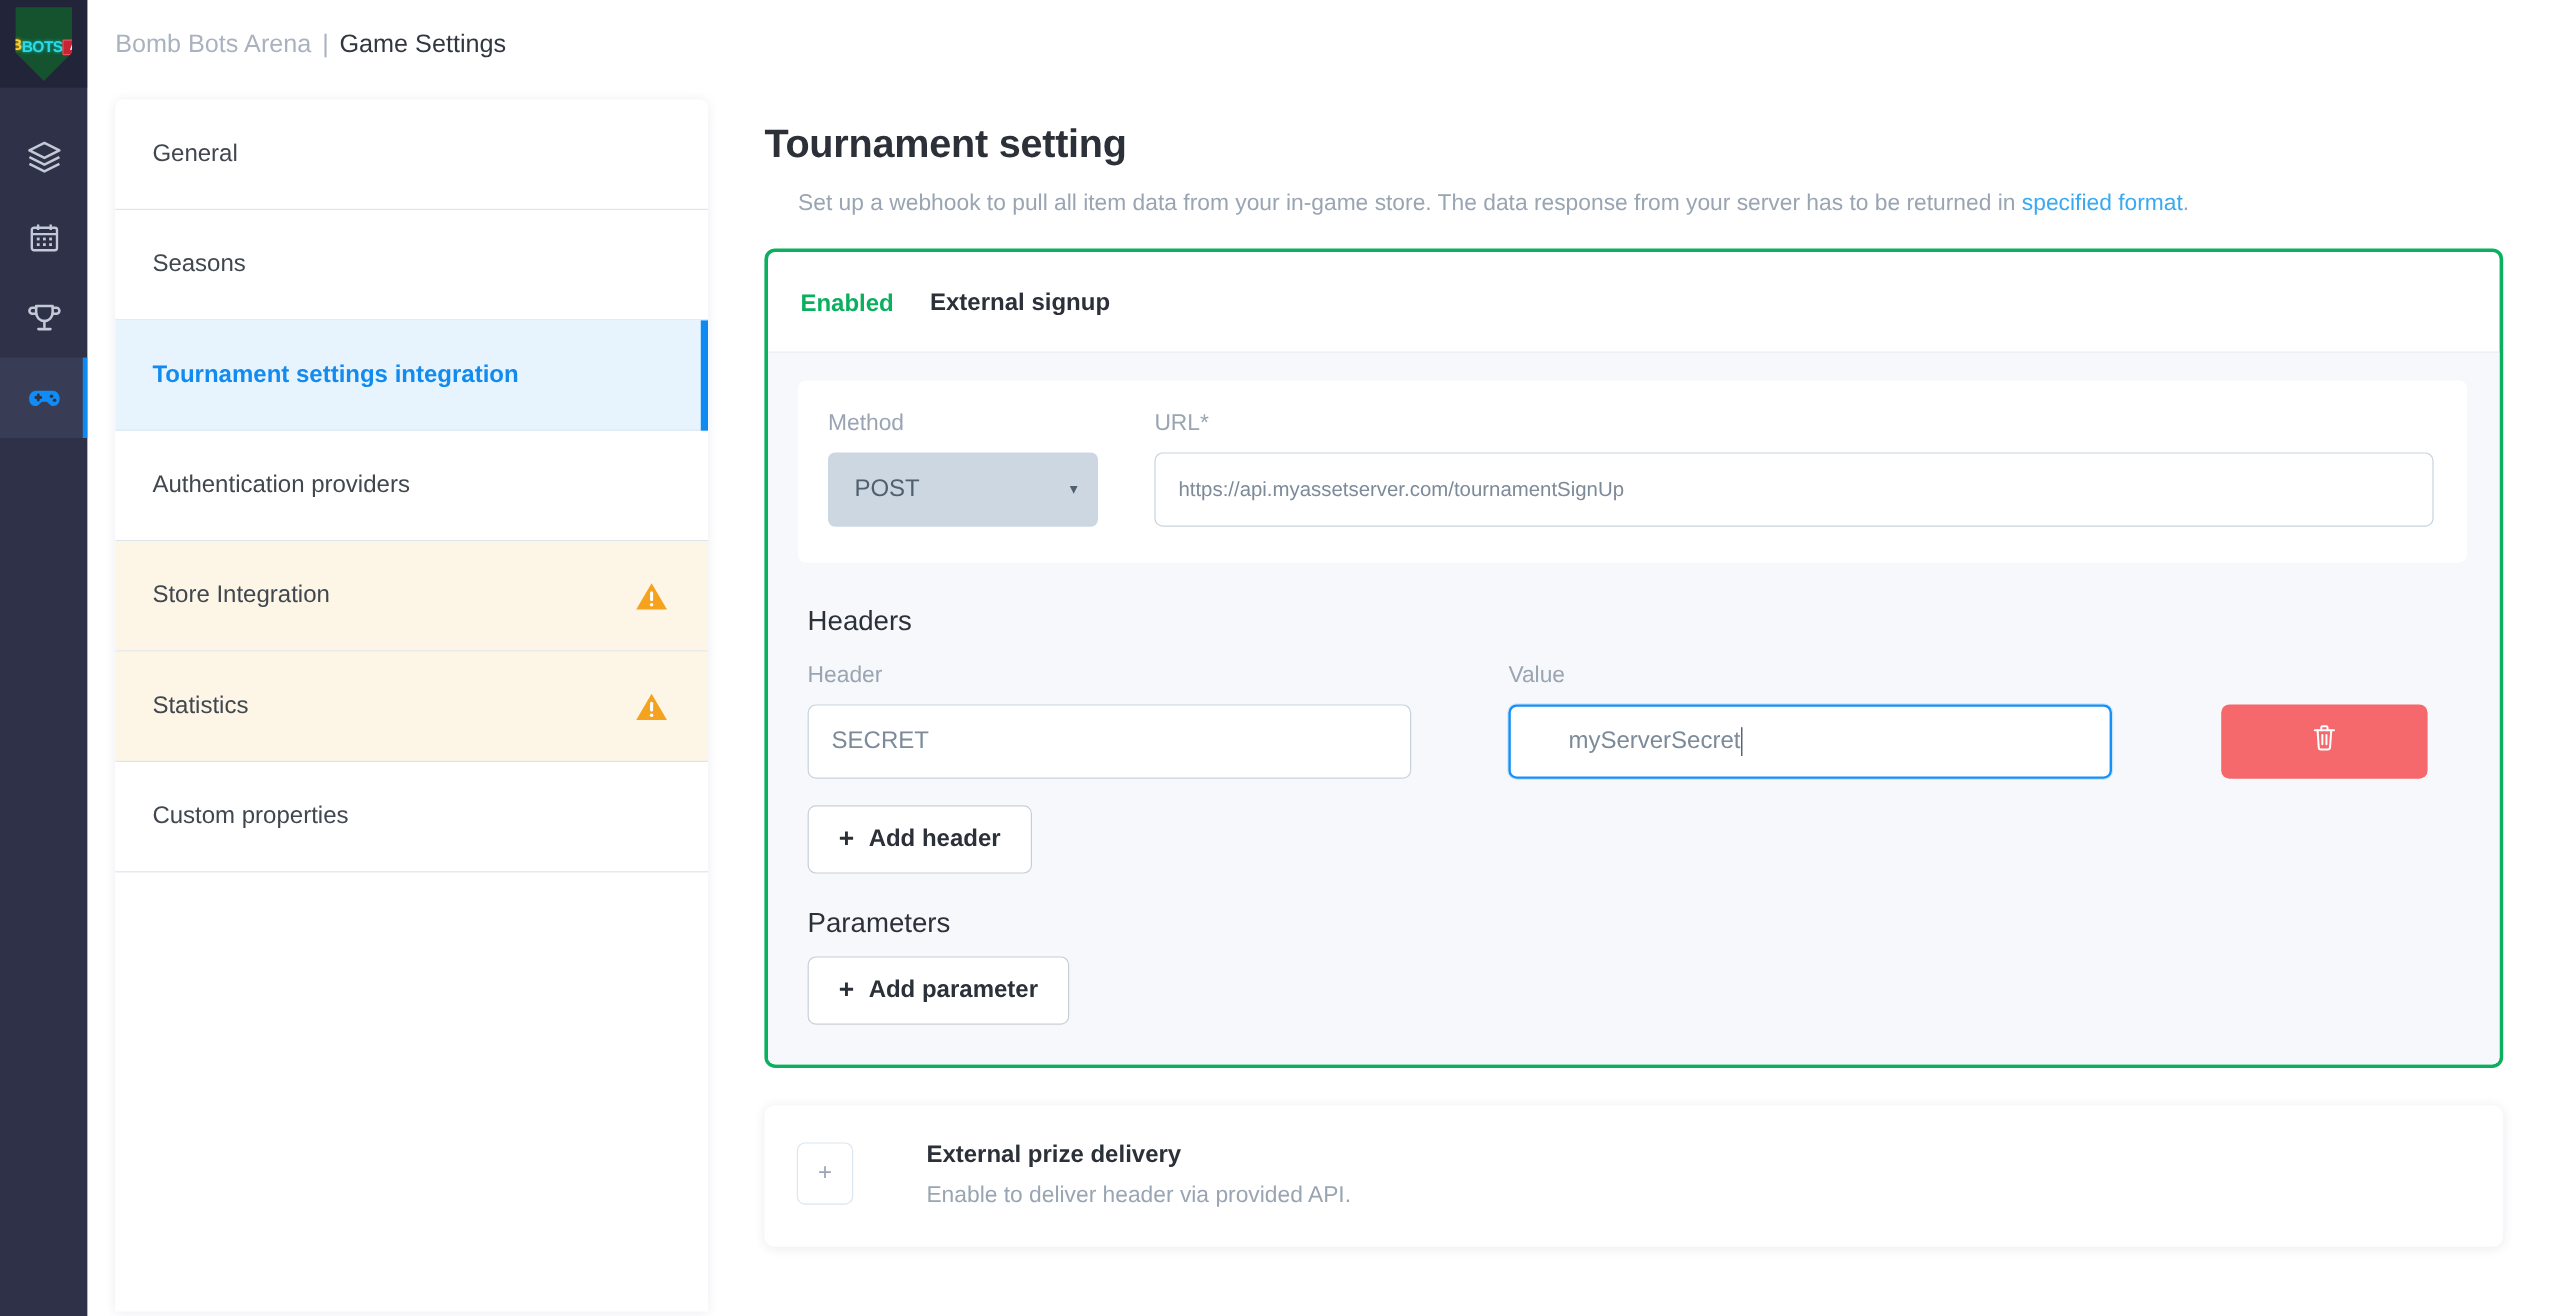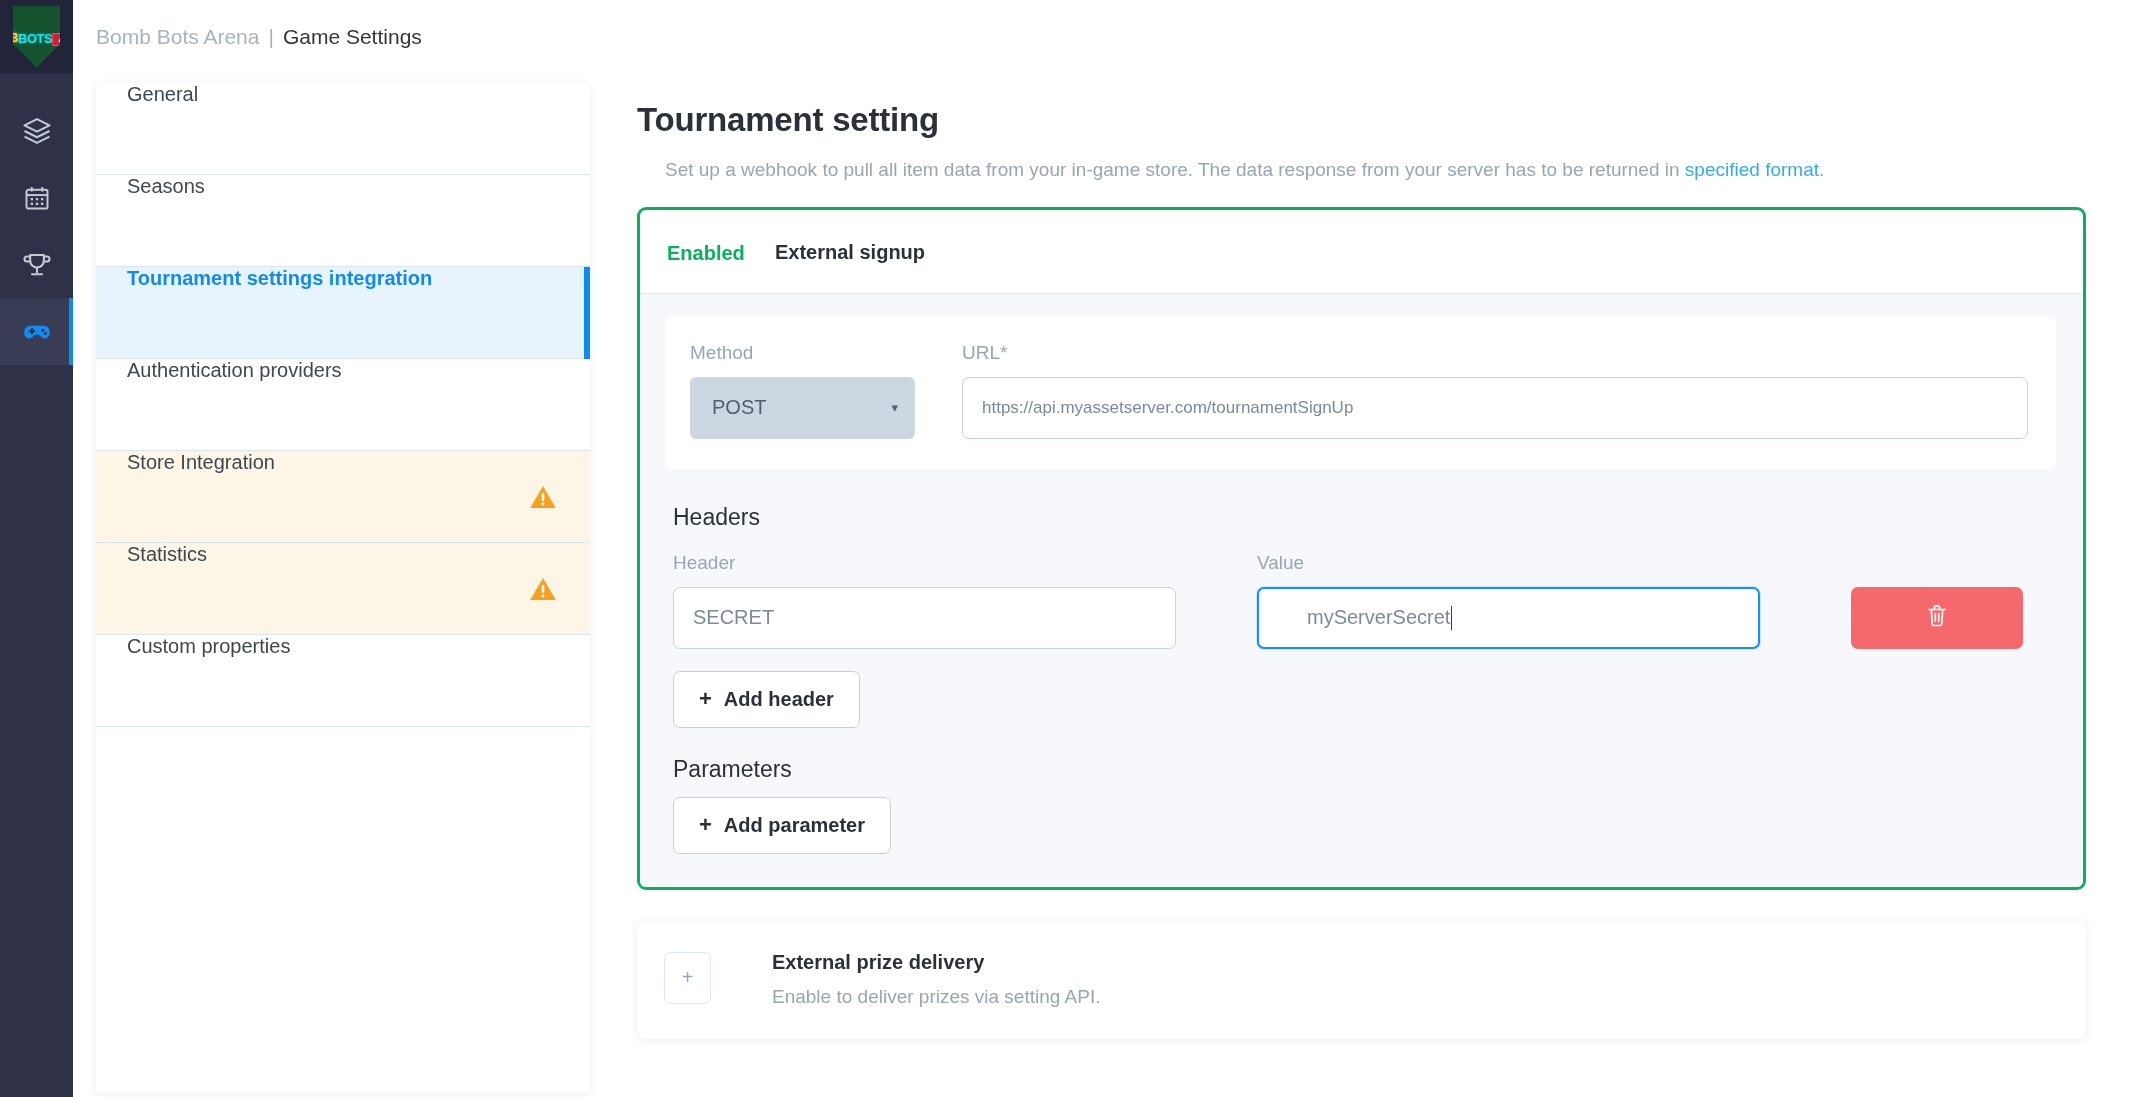--- a/index.html
+++ b/index.html
@@ -114,20 +114,21 @@
     background: #ffffff;
     border-radius: 7px 7px 0 0;
     box-shadow: 0 1px 9px rgba(40,60,110,0.09);
     margin-top: 10px;
     overflow: hidden;
     min-height: 1010px;
   }
   .nav-item {
     height: 92px;
     display: flex;
+    align-items: center;
     padding: 0 33px 0 31px;
     border-bottom: 1px solid #dbe5ee;
     font-size: 20px;
     color: #41474f;
     cursor: pointer;
     position: relative;
     background: #ffffff;
   }
   .nav-item.active {
     background: #e7f3fd;
@@ -556,21 +557,21 @@
               <span>Add parameter</span>
             </div>
 
           </div>
         </div>
 
         <div class="collapsed-card">
           <div class="expand-box">+</div>
           <div class="collapsed-texts">
             <div class="collapsed-title">External prize delivery</div>
-            <div class="collapsed-desc">Enable to deliver prizes via setting API.</div>
+            <div class="collapsed-desc">Enable to deliver header via provided API.</div>
           </div>
         </div>
 
       </div>
 
     </div>
   </div>
 </div>
 
 </body></html>

